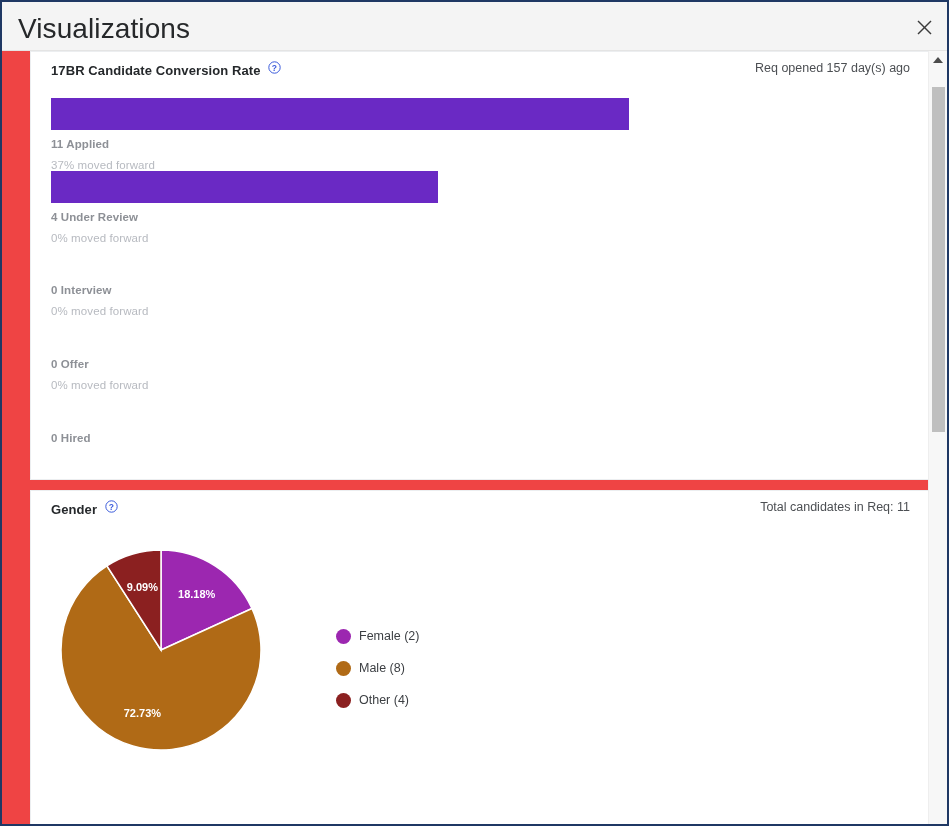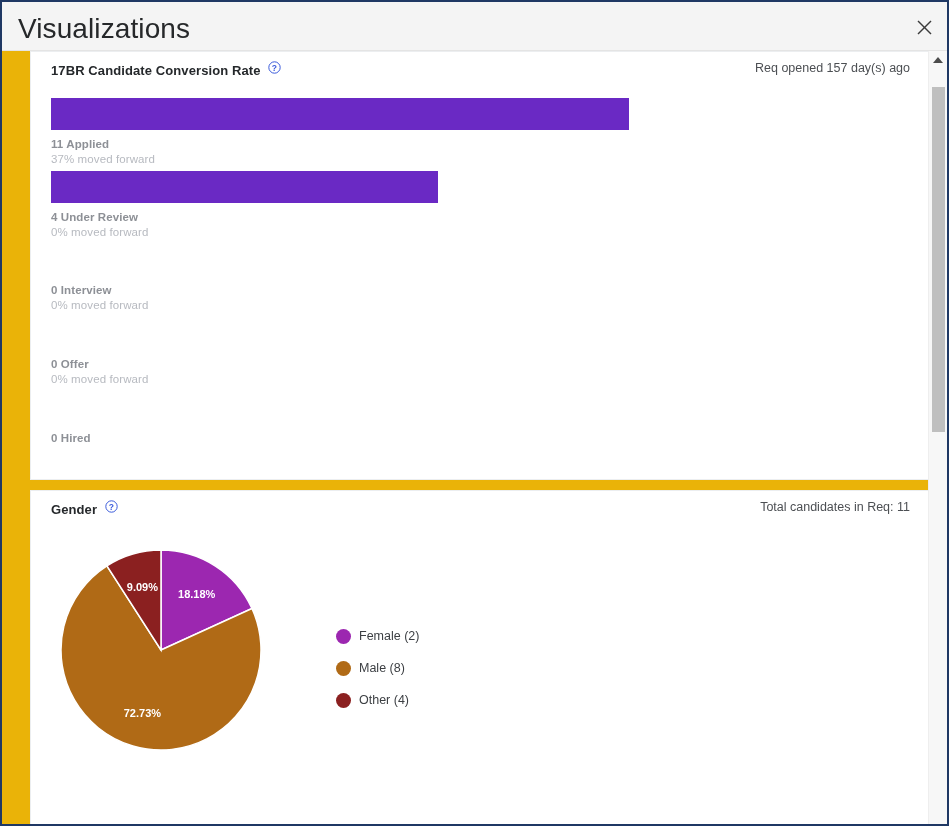--- a/index.html
+++ b/index.html
@@ -50,21 +50,21 @@
   }
   #close-button svg { display: block; }
 
   
   #scroll-area {
     position: absolute;
     top: 49px;
     left: 0;
     width: 945px;
     height: 773px;
-    background: #eab308;
+    background: #ef4444;
     overflow: hidden;
   }
 
   #content {
     position: absolute;
     top: 0; left: 0;
     width: 926px;
     padding: 0;
   }
 
@@ -141,21 +141,21 @@
   .funnel-label {
     font-size: 11.5px;
     font-weight: bold;
     color: #8d9096;
     margin-top: 8px;
     letter-spacing: 0.1px;
   }
   .funnel-sub {
     font-size: 11.5px;
     color: #b7bac0;
-    margin-top: 3px;
+    margin-top: 9px;
     letter-spacing: 0.1px;
   }
 
   
   #pie-wrap {
     position: absolute;
     left: 15px;
     top: 10px;
     width: 230px;
     height: 230px;

